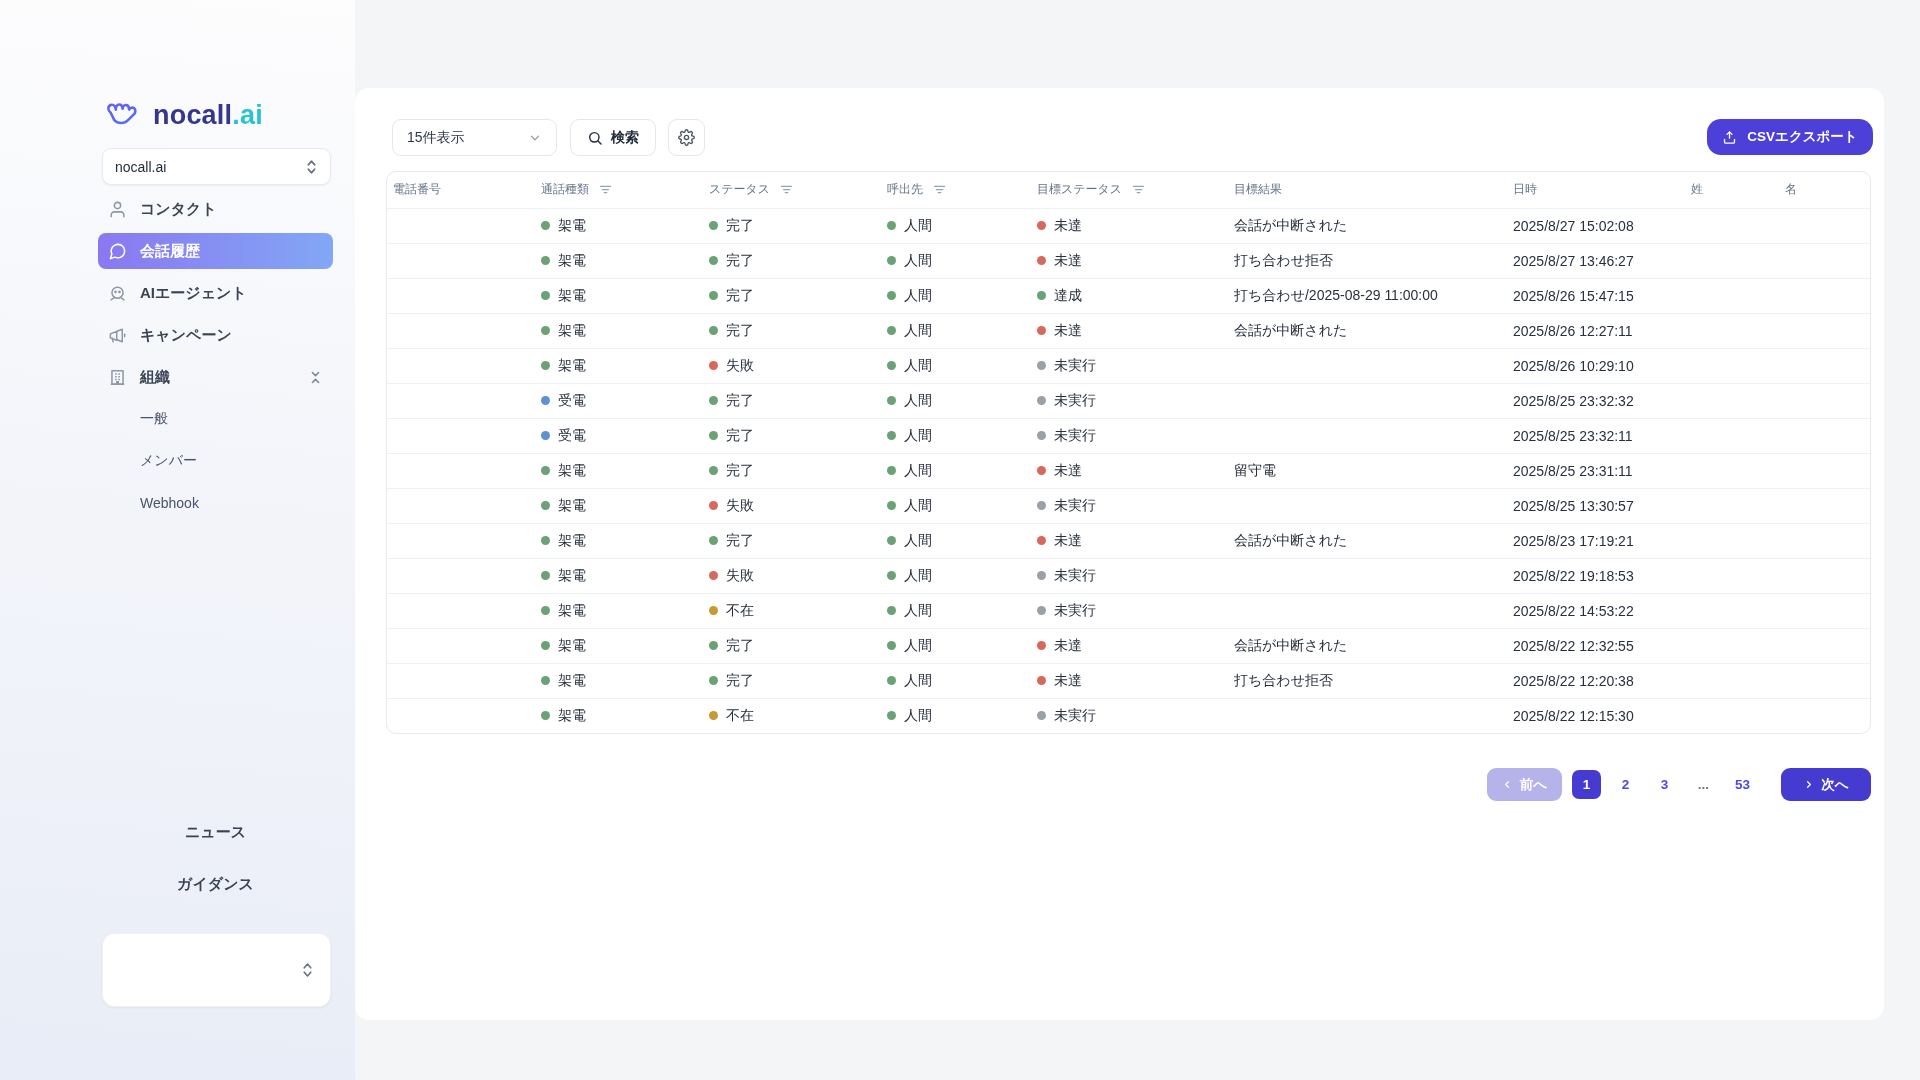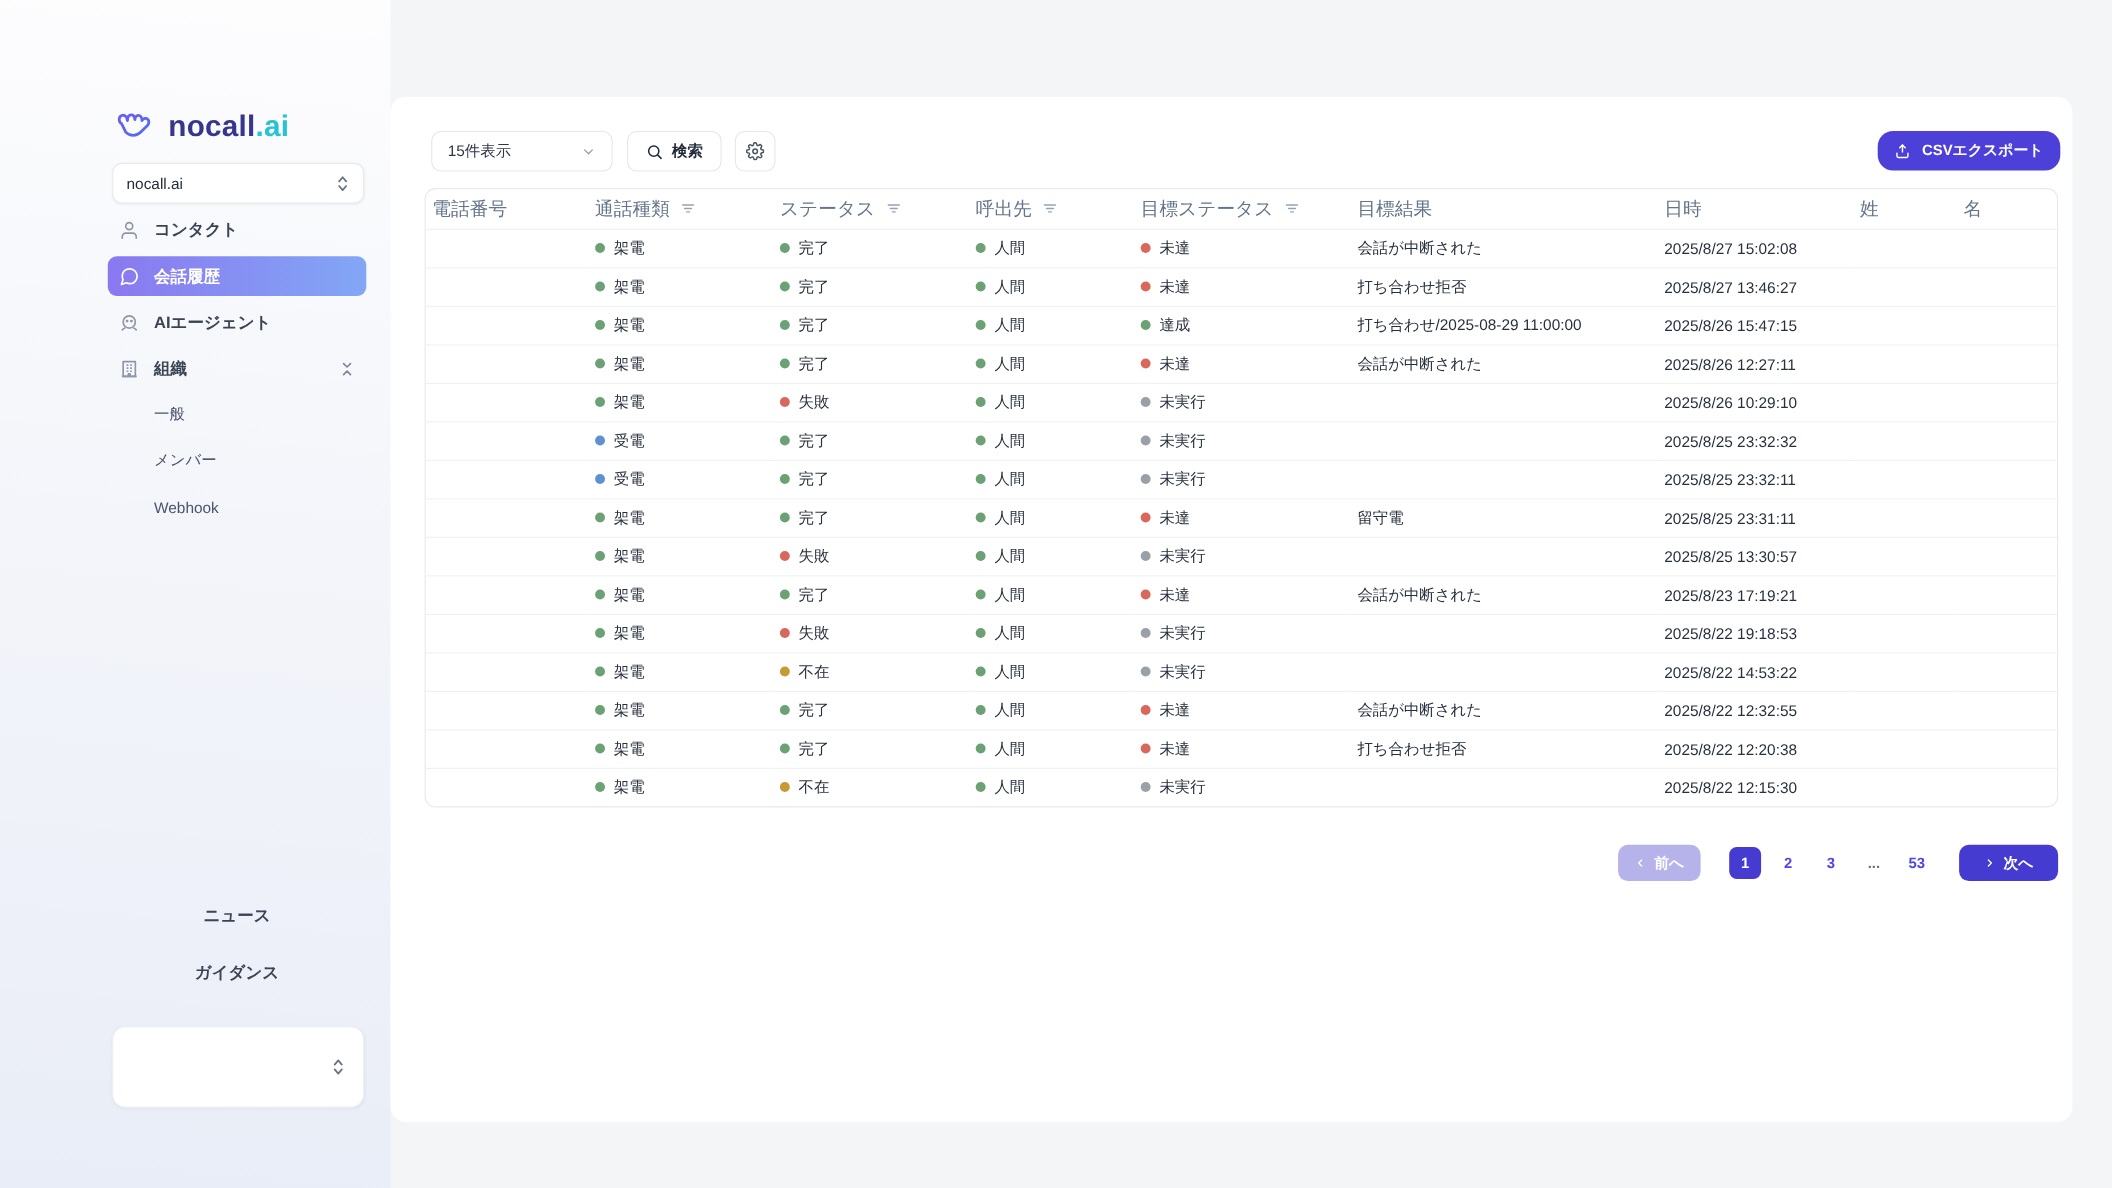--- a/index.html
+++ b/index.html
@@ -77,42 +77,42 @@
     display:flex; align-items:center; justify-content:center; gap:10px; cursor:pointer; border:none;
   }
 
   
   .table-wrap {
     position:absolute; left:31px; top:83px; width:1485px;
     border:1px solid #e7e9ee; border-radius:10px; overflow:hidden;
   }
   table { width:100%; border-collapse:collapse; table-layout:fixed; }
   th {
-    height:36px; font-size:17px; color:#64748b; font-weight:normal;
+    height:36px; font-size:12px; color:#64748b; font-weight:normal;
     text-align:center; padding:0 4px 0 6px; white-space:nowrap;
   }
   th .th-inner { display:flex; align-items:center; gap:9px; }
   th .filter { color:#94a3b8; cursor:pointer; flex:none; }
   td {
     height:35px; font-size:14px; color:#28303e; padding:0 4px 0 6px;
     border-top:1px solid #eef1f4; white-space:nowrap; overflow:hidden;
   }
   .badge { display:inline-flex; align-items:center; gap:8px; }
   .dot { width:9px; height:9px; border-radius:50%; flex:none; }
 
   
   .pagination {
     position:absolute; top:680px; left:31px; width:1485px;
     display:flex; align-items:center; justify-content:flex-end; gap:10px;
   }
   .pg-btn {
     height:33px; border-radius:9px; display:flex; align-items:center; justify-content:center;
     gap:7px; font-size:13.5px; font-weight:bold; color:#fff; cursor:pointer; border:none;
   }
-  .pg-prev { width:75px; background:#b6b2ea; margin-right:16px; }
+  .pg-prev { width:75px; background:#b6b2ea; }
   .pg-next { width:90px; background:#453bd1; margin-left:14px; }
   .page {
     min-width:29px; height:29px; display:flex; align-items:center; justify-content:center;
     font-size:13.5px; color:#4f46e5; border-radius:7px; cursor:pointer; font-weight:bold;
   }
   .page.current { background:#453bd1; color:#fff; }
   .page.ellipsis { color:#6b7280; cursor:default; }
 </style>
 </head>
 <body>
@@ -154,20 +154,29 @@
       <span>会話履歴</span>
     </div>
     <div class="nav-item">
       <svg class="nico" width="19" height="19" viewBox="0 0 24 24" fill="none" stroke="currentColor" stroke-width="1.9" stroke-linecap="round" stroke-linejoin="round">
           <circle cx="12" cy="11" r="7"></circle>
           <circle cx="9.5" cy="10" r="0.7" fill="currentColor"></circle>
           <circle cx="14.5" cy="10" r="0.7" fill="currentColor"></circle>
           <path d="M4 20c1.5-1.6 3-2 3-2M20 20c-1.5-1.6-3-2-3-2"></path>
         </svg>
       <span>AIエージェント</span>
+    </div>
+    <div class="nav-item">
+      <svg class="nico" width="19" height="19" viewBox="0 0 24 24" fill="none" stroke="currentColor" stroke-width="1.9" stroke-linecap="round" stroke-linejoin="round">
+          <path d="M3 10v5l8 3V7z"></path>
+          <path d="M11 7c3.5-1.8 7-2.8 7-2.8v15.6s-3.5-1-7-2.8"></path>
+          <path d="M5.5 15.5l1 4.5"></path>
+          <path d="M21 10.5v3"></path>
+        </svg>
+      <span>キャンペーン</span>
     </div>
     <div class="nav-item">
       <svg class="nico" width="19" height="19" viewBox="0 0 24 24" fill="none" stroke="currentColor" stroke-width="1.9" stroke-linejoin="round">
           <rect x="5" y="3.5" width="14" height="17"></rect>
           <path d="M3.5 20.5h17"></path>
           <path d="M9 7.5h2M13 7.5h2M9 11h2M13 11h2M9 14.5h2M13 14.5h2"></path>
           <path d="M11 20.5v-3h2v3"></path>
         </svg>
       <span>組織</span>
       <svg class="trail" width="15" height="15" viewBox="0 0 24 24" fill="none" stroke="currentColor" stroke-width="2.4" stroke-linecap="round" stroke-linejoin="round">

